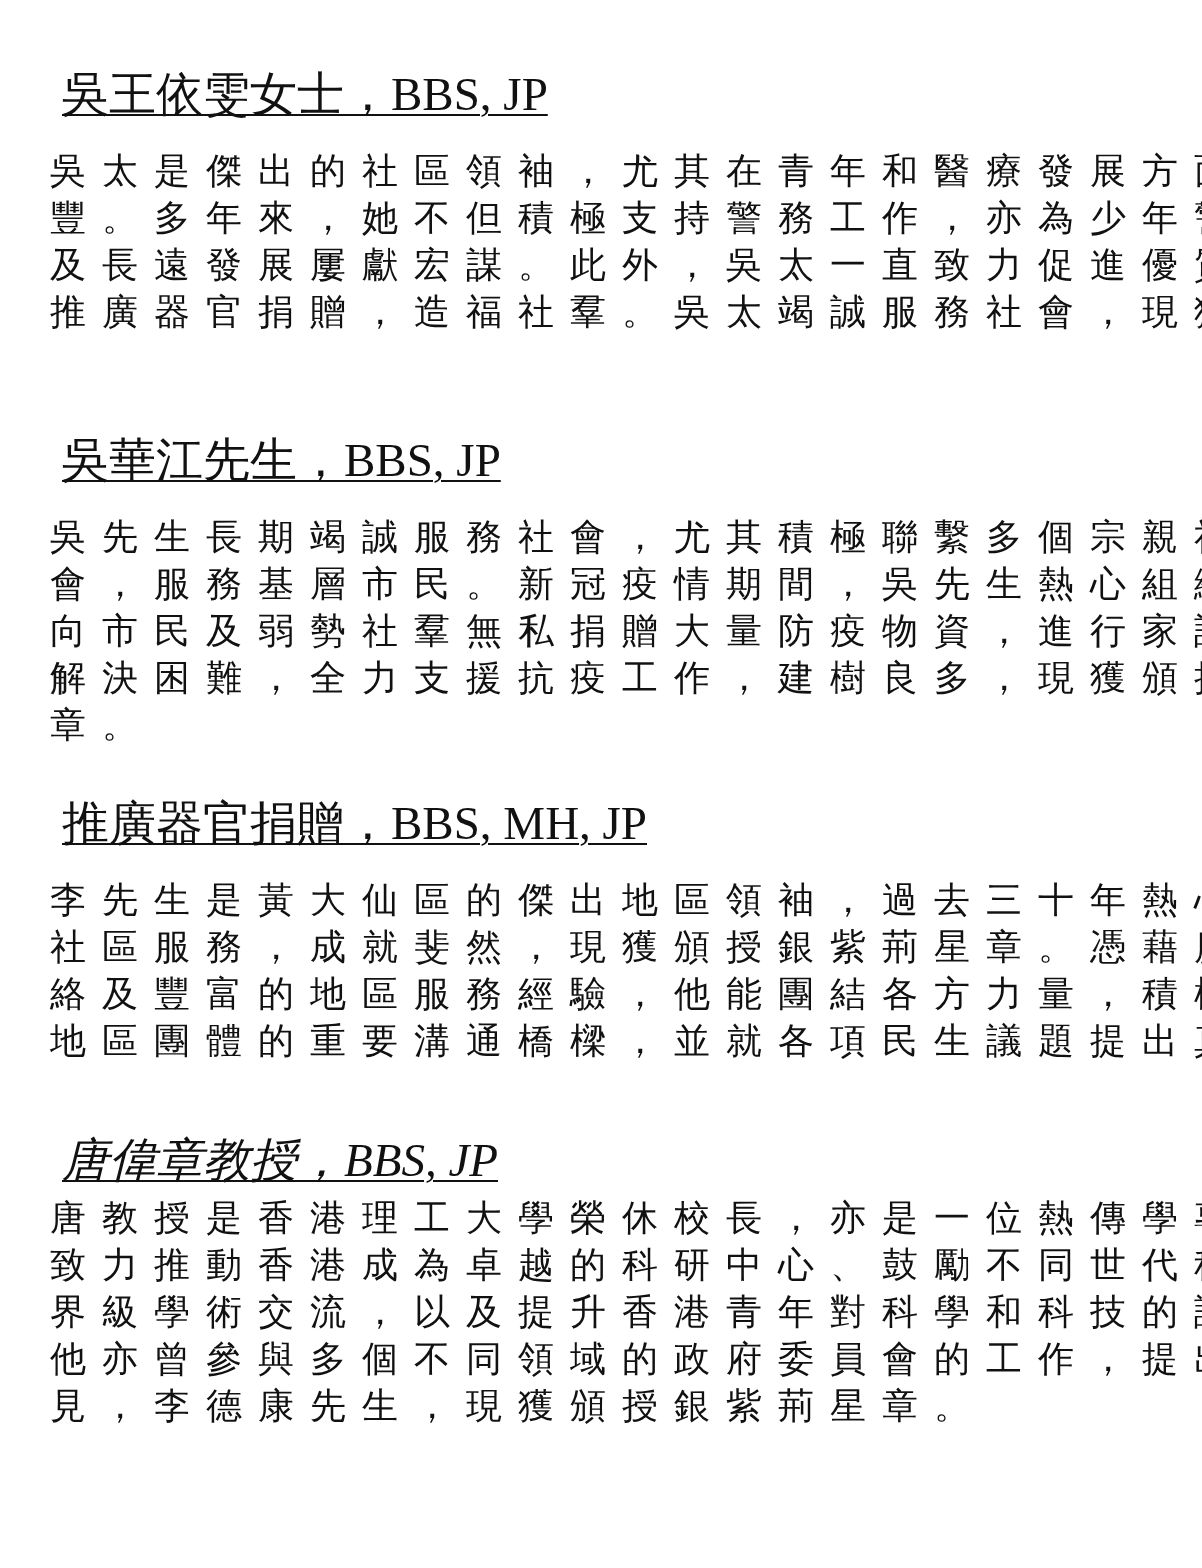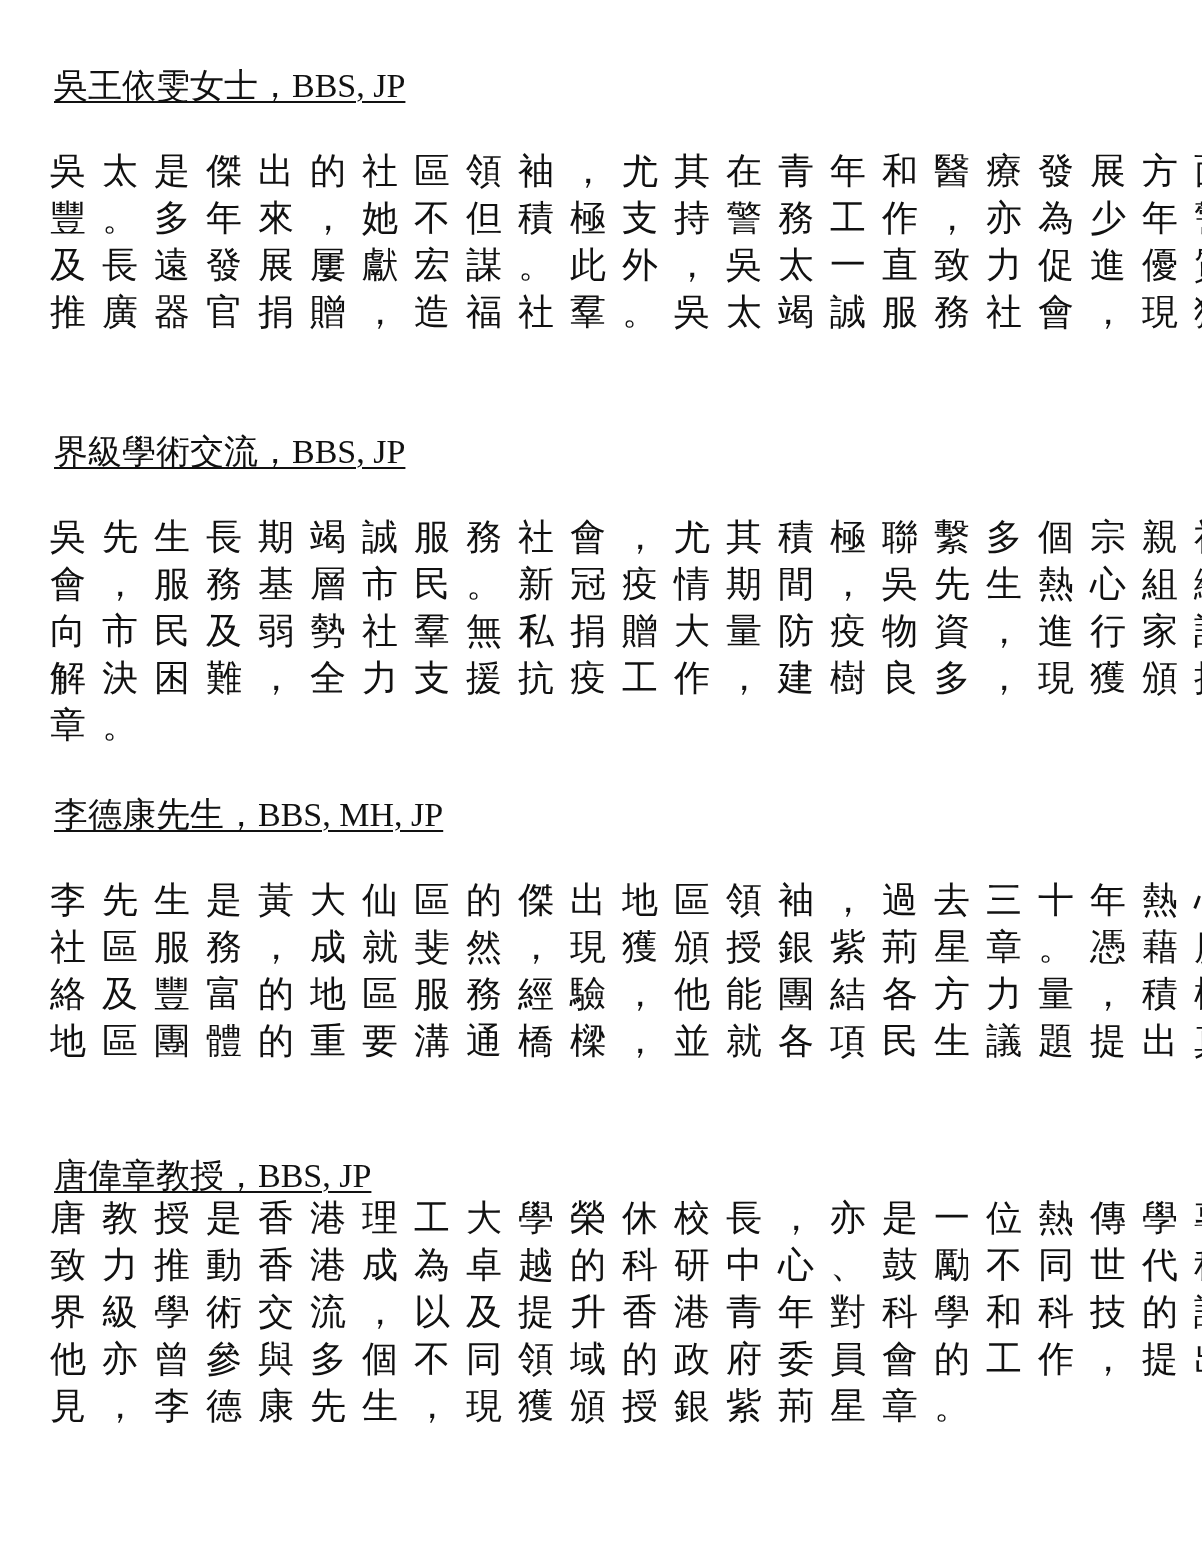--- a/index.html
+++ b/index.html
@@ -22,22 +22,22 @@
       width: 1102px;
     }
     .entry {
       position: absolute;
       left: 0;
       width: 1102px;
     }
     .heading {
       position: absolute;
       left: 0;
-      margin: 4px;
-      font-size: 34px;
+      margin: 12px;
+      font-size: 47px;
       font-weight: normal;
       line-height: 44px;
       white-space: nowrap;
       text-decoration: underline;
       text-decoration-thickness: 2px;
       text-underline-offset: 4px;
     }
     .para {
       position: absolute;
       left: 0;
@@ -66,42 +66,42 @@
     <h2 class="heading" style="top:60px;">吳王依雯女士，BBS, JP</h2>
     <p class="para" style="top:148px;">
       <span class="line">吳太是傑出的社區領袖，尤其在青年和醫療發展方面，建樹甚</span>
       <span class="line">豐。多年來，她不但積極支持警務工作，亦為少年警訊創新求進</span>
       <span class="line">及長遠發展屢獻宏謀。此外，吳太一直致力促進優質醫療服務及</span>
       <span class="line">推廣器官捐贈，造福社羣。吳太竭誠服務社會，現獲頒授銀紫荊</span>
     </p>
   </section>
 
   <section class="entry">
-    <h2 class="heading" style="top:426px;">界級學術交流，BBS, JP</h2>
+    <h2 class="heading" style="top:426px;">吳華江先生，BBS, JP</h2>
     <p class="para" style="top:514px;">
       <span class="line">吳先生長期竭誠服務社會，尤其積極聯繫多個宗親社團及同鄉</span>
       <span class="line">會，服務基層市民。新冠疫情期間，吳先生熱心組織義工服務，</span>
       <span class="line">向市民及弱勢社羣無私捐贈大量防疫物資，進行家訪及協助居民</span>
       <span class="line">解決困難，全力支援抗疫工作，建樹良多，現獲頒授銀紫荊星</span>
       <span class="line last">章。</span>
     </p>
   </section>
 
   <section class="entry">
-    <h2 class="heading" style="top:789px;">李德康先生，BBS, MH, JP</h2>
+    <h2 class="heading" style="top:789px;">推廣器官捐贈，BBS, MH, JP</h2>
     <p class="para" style="top:877px;">
       <span class="line">李先生是黃大仙區的傑出地區領袖，過去三十年熱心投入公共和</span>
       <span class="line">社區服務，成就斐然，現獲頒授銀紫荊星章。憑藉廣泛的地區網</span>
       <span class="line">絡及豐富的地區服務經驗，他能團結各方力量，積極擔當政府和</span>
       <span class="line last">地區團體的重要溝通橋樑，並就各項民生議題提出真知灼見。</span>
     </p>
   </section>
 
   <section class="entry">
-    <h2 class="heading" style="top:1150px;">唐偉章教授，BBS, JP</h2>
+    <h2 class="heading" style="top:1126px;font-style:italic;">唐偉章教授，BBS, JP</h2>
     <p class="para" style="top:1195px;">
       <span class="line">唐教授是香港理工大學榮休校長，亦是一位熱傳學專家。他一直</span>
       <span class="line">致力推動香港成為卓越的科研中心、鼓勵不同世代科學家進行世</span>
       <span class="line">界級學術交流，以及提升香港青年對科學和科技的認識和興趣。</span>
       <span class="line">他亦曾參與多個不同領域的政府委員會的工作，提出不少寶貴意</span>
       <span class="line last">見，李德康先生，現獲頒授銀紫荊星章。</span>
     </p>
   </section>
 
 </div>

